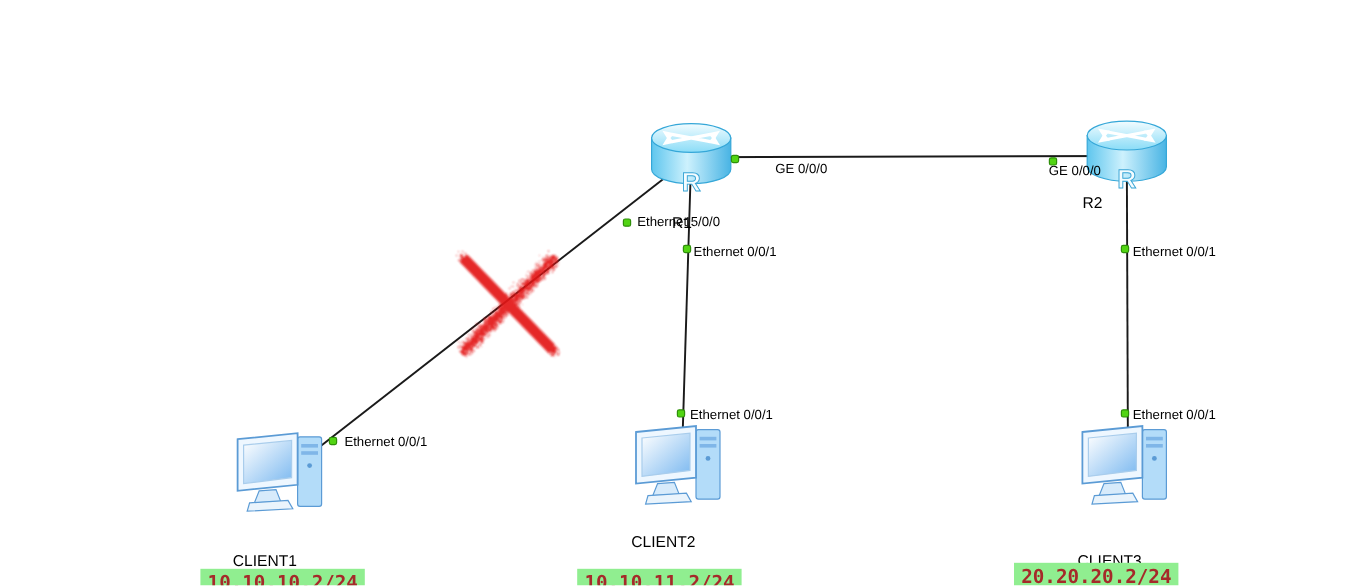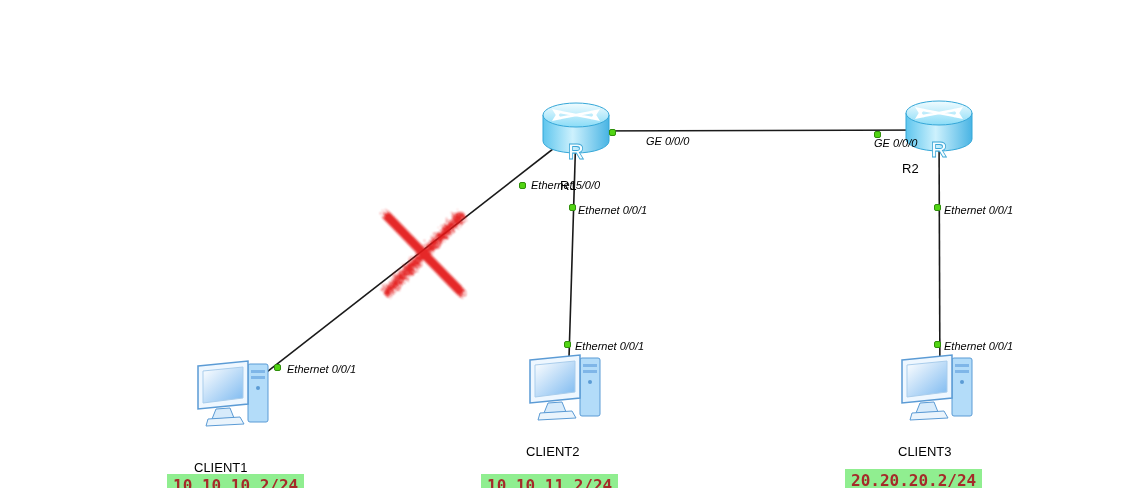--- a/index.html
+++ b/index.html
@@ -8,21 +8,21 @@
     overflow:hidden;font-family:"Liberation Sans",sans-serif;
   }
   svg.links-layer{position:absolute;left:0;top:0;z-index:1;}
   .icon{position:absolute;z-index:3;}
   .dot{
     position:absolute;width:7px;height:7px;border-radius:2px;z-index:5;
     background:#52d413;border:1px solid #2f8f0a;box-sizing:border-box;
   }
   .port-label{
     position:absolute;font-size:11px;line-height:13px;color:#000;
-    white-space:nowrap;z-index:4;font-style:italic;
+    white-space:nowrap;z-index:4;
   }
   .device-name{
     position:absolute;font-size:13px;line-height:15px;color:#000;
     z-index:4;white-space:nowrap;
   }
   .under-label{z-index:2;}
   .ip-note{
     position:absolute;z-index:4;white-space:nowrap;
     font-family:"DejaVu Sans Mono",monospace;font-size:16px;font-weight:bold;
     padding:2px 6px;
@@ -152,19 +152,19 @@
   <span class="port-label" style="left:578px;top:204px">Ethernet 0/0/1</span>
   <span class="port-label" style="left:944px;top:204px">Ethernet 0/0/1</span>
   <span class="port-label" style="left:287px;top:363px">Ethernet 0/0/1</span>
   <span class="port-label" style="left:575px;top:340px">Ethernet 0/0/1</span>
   <span class="port-label" style="left:944px;top:340px">Ethernet 0/0/1</span>
 
   <span class="device-name under-label" style="left:560px;top:178px;width:30px">R1</span>
   <span class="device-name" style="left:902px;top:161px;width:40px">R2</span>
   <span class="device-name" style="left:194px;top:460px;width:84px">CLIENT1</span>
   <span class="device-name" style="left:526px;top:444px;width:84px">CLIENT2</span>
-  <span class="device-name" style="left:898px;top:444px;width:84px">CLIENT3</span>
+  <span class="device-name" style="left:898px;top:460px;width:84px">CLIENT3</span>
 
   <div class="ip-note" style="left:167px;top:474px;background:#90ee90;color:#a52a2a">10.10.10.2/24</div>
   <div class="ip-note" style="left:481px;top:474px;background:#90ee90;color:#a52a2a">10.10.11.2/24</div>
   <div class="ip-note" style="left:845px;top:469px;background:#90ee90;color:#a52a2a">20.20.20.2/24</div>
 
 </div>
 
 </body></html>

